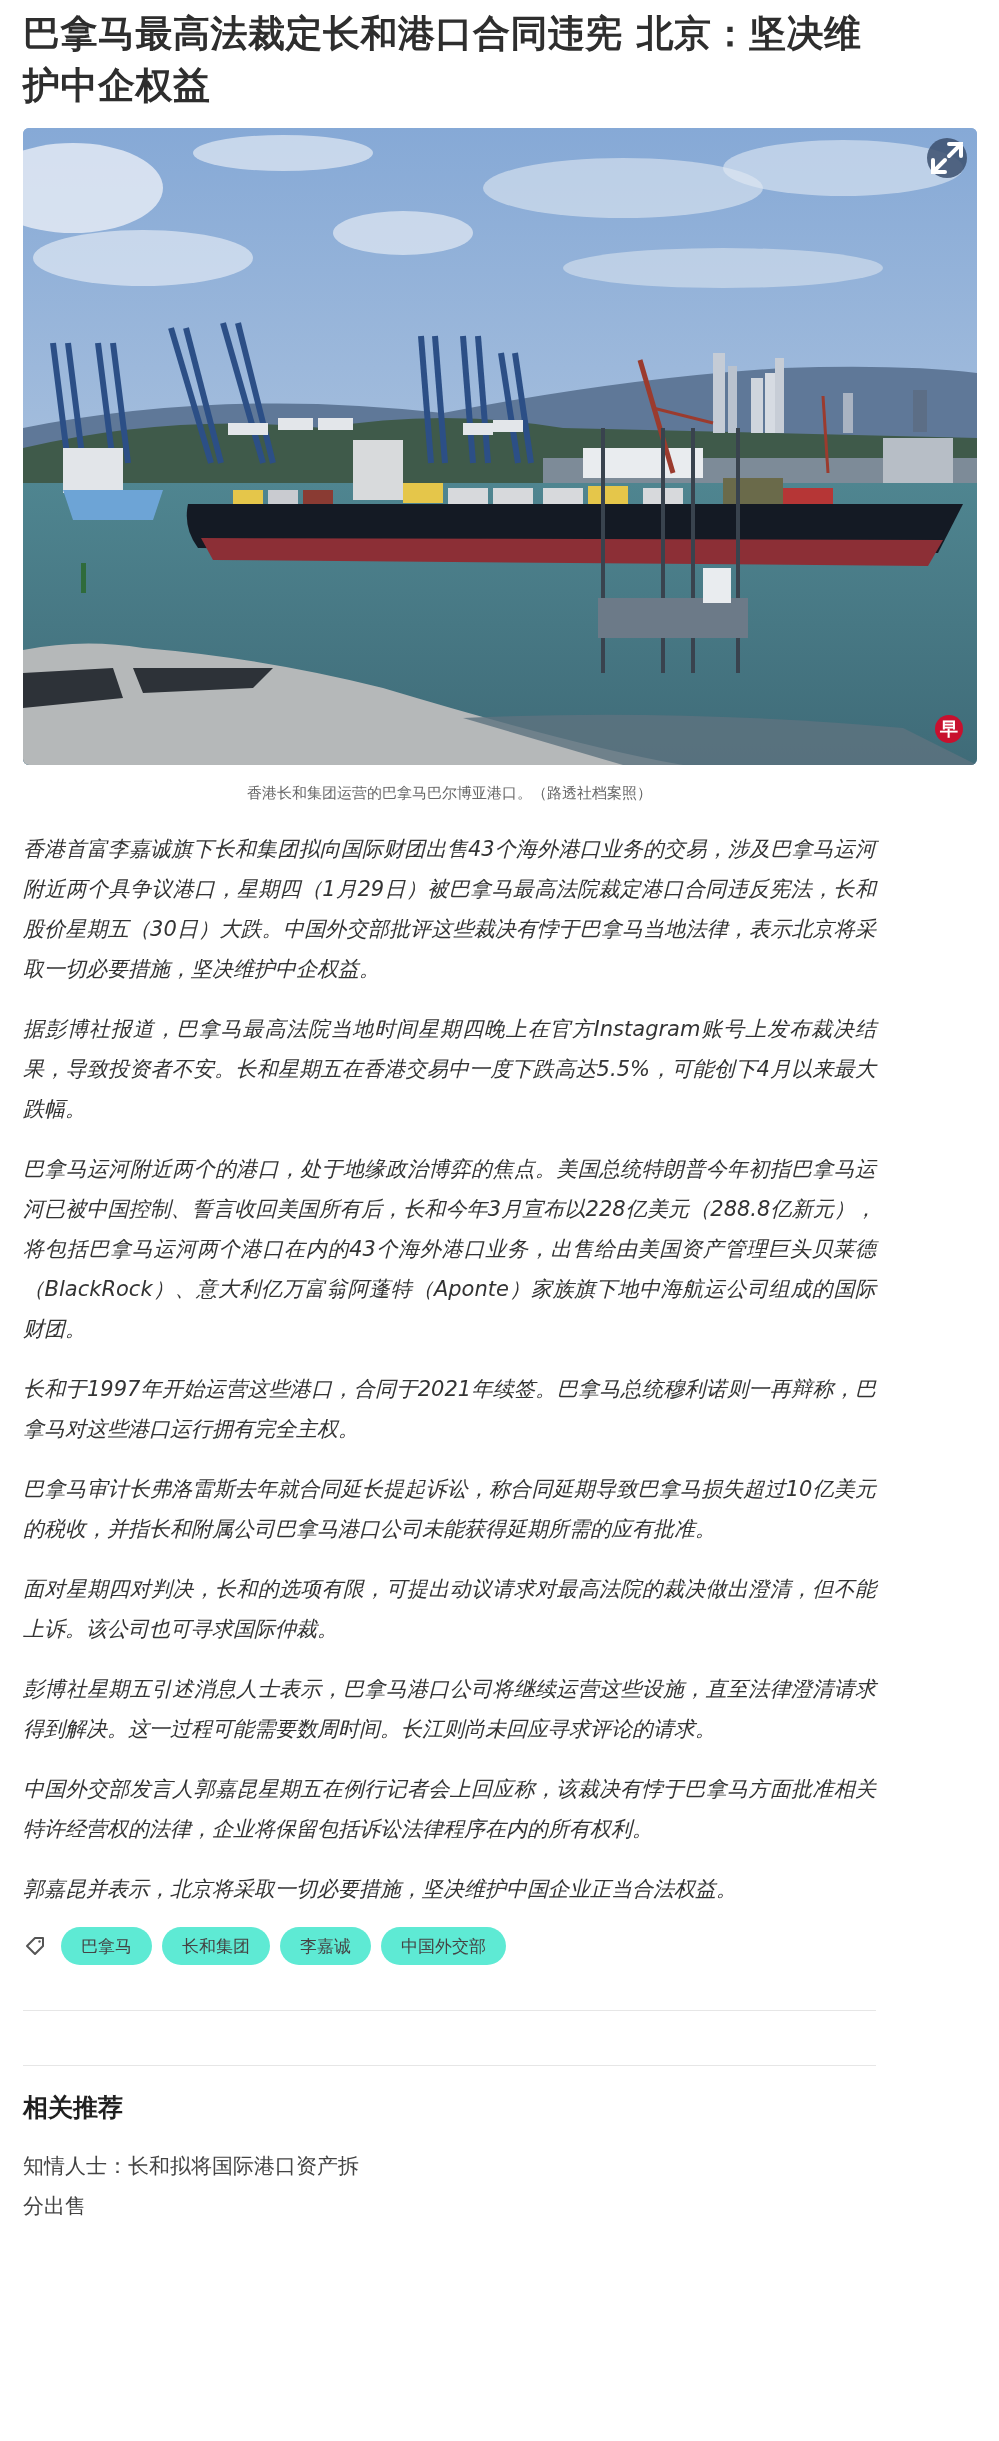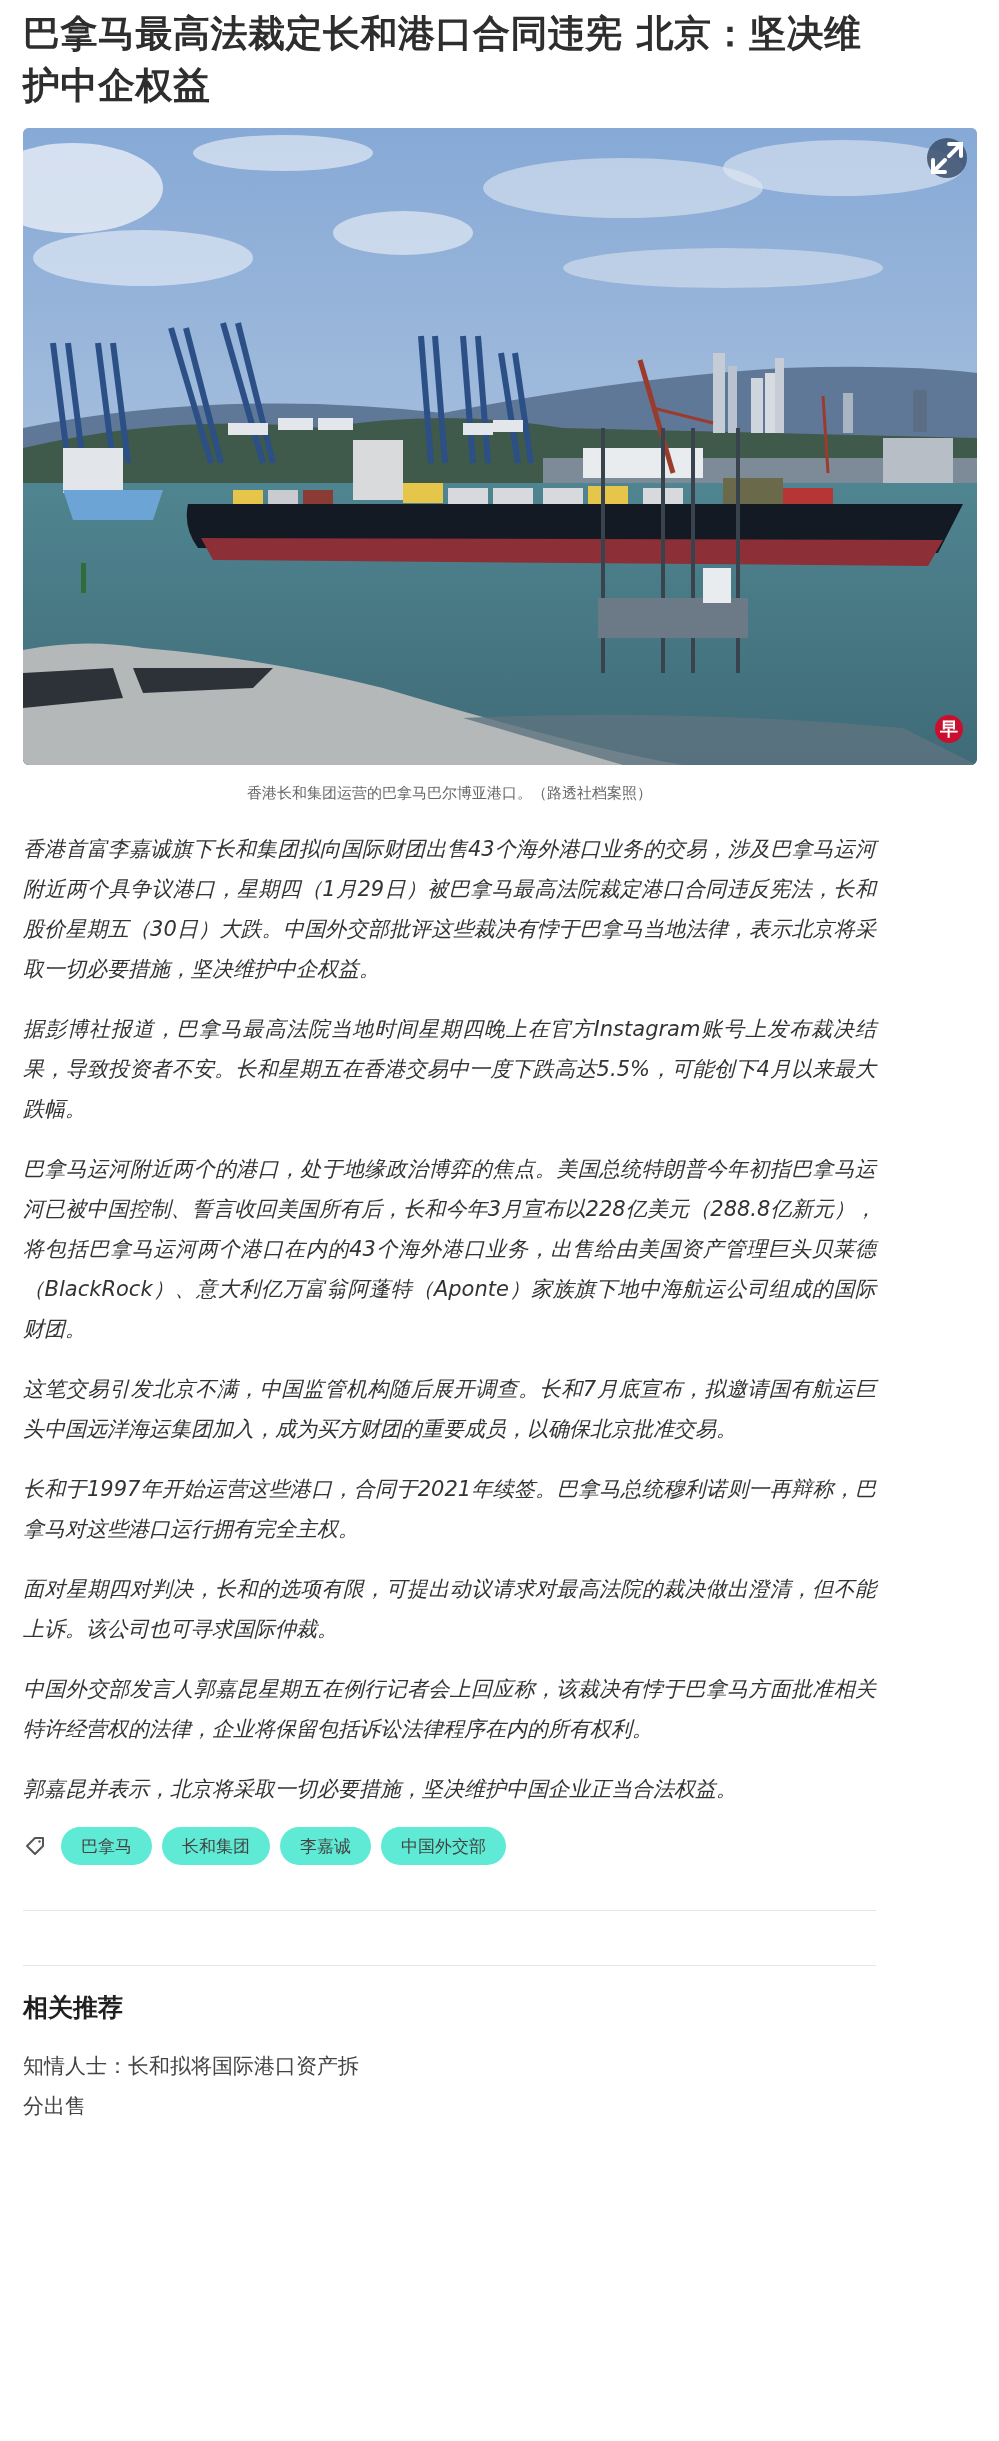--- a/index.html
+++ b/index.html
@@ -224,23 +224,24 @@
       </div>
       <div class="watermark">早</div>
     </div>
     <figcaption class="caption">香港长和集团运营的巴拿马巴尔博亚港口。（路透社档案照）</figcaption>
   </figure>
 
   <div class="body">
     <p>香港首富李嘉诚旗下长和集团拟向国际财团出售43个海外港口业务的交易，涉及巴拿马运河附近两个具争议港口，星期四（1月29日）被巴拿马最高法院裁定港口合同违反宪法，长和股价星期五（30日）大跌。中国外交部批评这些裁决有悖于巴拿马当地法律，表示北京将采取一切必要措施，坚决维护中企权益。</p>
     <p>据彭博社报道，巴拿马最高法院当地时间星期四晚上在官方Instagram账号上发布裁决结果，导致投资者不安。长和星期五在香港交易中一度下跌高达5.5%，可能创下4月以来最大跌幅。</p>
     <p>巴拿马运河附近两个的港口，处于地缘政治博弈的焦点。美国总统特朗普今年初指巴拿马运河已被中国控制、誓言收回美国所有后，长和今年3月宣布以228亿美元（288.8亿新元），将包括巴拿马运河两个港口在内的43个海外港口业务，出售给由美国资产管理巨头贝莱德（BlackRock）、意大利亿万富翁阿蓬特（Aponte）家族旗下地中海航运公司组成的国际财团。</p>
-    <p>这笔交易引发北京不满，中国监管机构随后展开调查。长和7月底宣布，拟邀请国有航运巨头中国远洋海运集团加入，成为买方财团的重要成员，以确保北京批准交易。</p>
     <p>长和于1997年开始运营这些港口，合同于2021年续签。巴拿马总统穆利诺则一再辩称，巴拿马对这些港口运行拥有完全主权。</p>
+    <p>巴拿马审计长弗洛雷斯去年就合同延长提起诉讼，称合同延期导致巴拿马损失超过10亿美元的税收，并指长和附属公司巴拿马港口公司未能获得延期所需的应有批准。</p>
     <p>面对星期四对判决，长和的选项有限，可提出动议请求对最高法院的裁决做出澄清，但不能上诉。该公司也可寻求国际仲裁。</p>
+    <p>彭博社星期五引述消息人士表示，巴拿马港口公司将继续运营这些设施，直至法律澄清请求得到解决。这一过程可能需要数周时间。长江则尚未回应寻求评论的请求。</p>
     <p>中国外交部发言人郭嘉昆星期五在例行记者会上回应称，该裁决有悖于巴拿马方面批准相关特许经营权的法律，企业将保留包括诉讼法律程序在内的所有权利。</p>
     <p>郭嘉昆并表示，北京将采取一切必要措施，坚决维护中国企业正当合法权益。</p>
   </div>
 
   <div class="tags">
     <span class="tag-icon">
       <svg width="24" height="24" viewBox="0 0 24 24">
         <path d="M3 12 L11 4 H19 V12 L11 20 Z" fill="none" stroke="#555" stroke-width="2" stroke-linejoin="round" transform="rotate(0 12 12)"></path>
         <circle cx="15.5" cy="7.5" r="1.2" fill="#555"></circle>
       </svg>

